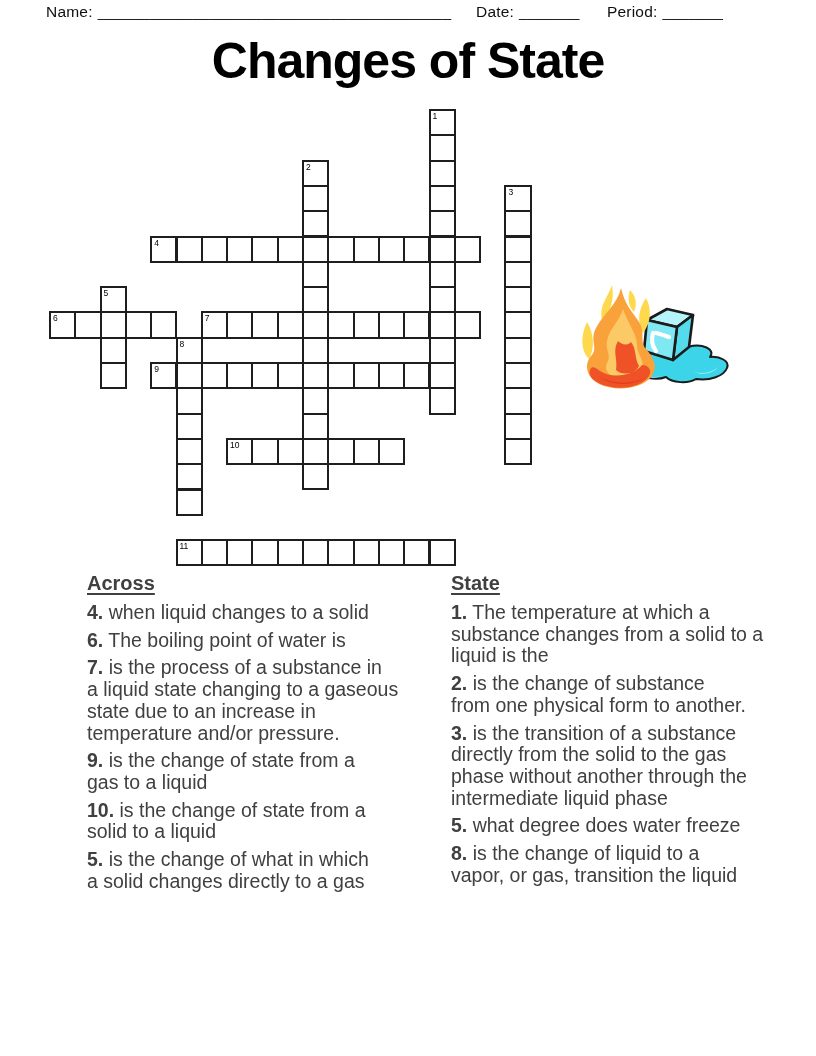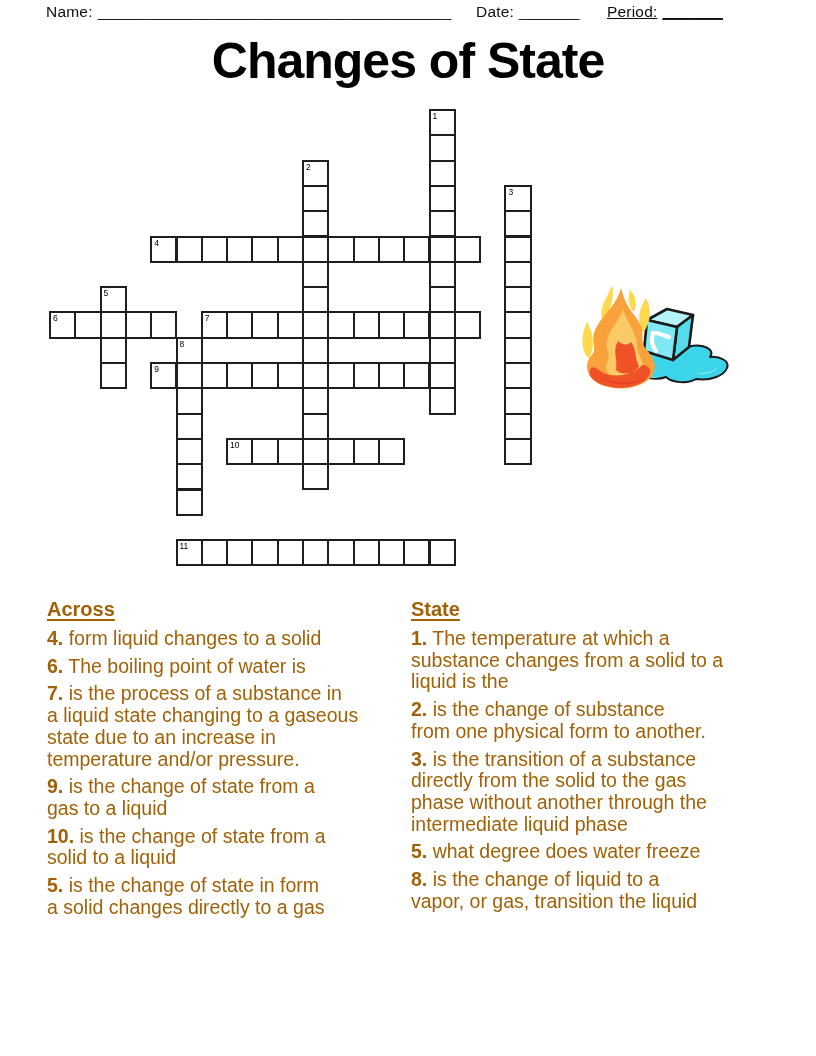--- a/index.html
+++ b/index.html
@@ -19,21 +19,21 @@
   
   .cell{
     position:absolute; box-sizing:border-box; background:#fff;
     border:2px solid #1e1e1e;
   }
   .cellnum{
     position:absolute; top:0px; left:2px; font-size:8.5px; line-height:10px;
     color:#000; font-weight:normal;
   }
   
-  .clue-col{position:absolute; top:598px; color:#a16207;}
+  .clue-col{position:absolute; top:572px; color:#404040;margin-left:40px;}
   .clue-heading{
     font-size:20px; font-weight:bold; text-decoration:underline;
     text-decoration-thickness:2px; text-underline-offset:3px;
     margin:0 0 7px 0; line-height:23px;
   }
   .clue{margin:0 0 6px 0; font-size:19.5px; line-height:21.7px;}
   .cnum{font-weight:bold;}
   .ctext{white-space:pre-line;}
   
   .illus{position:absolute; left:576px; top:283px; width:160px; height:112px;}
@@ -45,21 +45,21 @@
 <body>
 
 <div class="page">
 
   <div class="hdr-group" style="left:46px;">
     <span class="hdr-label">Name:</span><span class="hdr-line">_________________________________________</span>
   </div>
   <div class="hdr-group" style="left:476px;">
     <span class="hdr-label">Date:</span><span class="hdr-line">_______</span>
   </div>
-  <div class="hdr-group" style="left:607px;text-decoration:underline;">
+  <div class="hdr-group" style="left:607px;">
     <span class="hdr-label">Period:</span><span class="hdr-line">_______</span>
   </div>
 
   <div class="title">Changes of State</div>
 
   <div id="grid">
       <div class="cell" style="left: 428.5px; top: 109px; width: 27.3px; height: 27.3px;">
         <span class="cellnum">1</span>
       </div>
       <div class="cell" style="left: 428.5px; top: 134.3px; width: 27.3px; height: 27.3px;"></div>
@@ -196,31 +196,31 @@
       <path d="M45,4 C41,21 27,30 20,44 C13,57 23,64 15,72 C8,80 10,93 23,100 C40,108 65,105 75,93 C83,83 77,73 70,65 C63,57 70,49 63,38 C55,26 49,21 45,4 Z" fill="#F9A23B"></path>
       <path d="M47,25 C43,38 33,45 31,57 C29,66 36,71 31,79 C27,87 36,95 47,96 C58,97 67,92 67,83 C67,74 61,70 61,61 C61,50 51,38 47,25 Z" fill="#FBC966"></path>
       <path d="M15,84 C10,92 19,99 31,102 C50,107 67,101 73,92 C77,86 71,80 66,81 C59,90 38,96 24,87 C20,84 17,82 15,84 Z M42,57 C36,67 42,75 40,86 C46,92 59,90 63,82 C58,73 61,66 55,58 C51,62 46,61 42,57 Z" fill="#EF5226"></path>
       <path d="M22,92 C34,100 56,101 68,94 C58,102 34,102 22,92 Z" fill="#E0391C"></path>
     </g>
   </svg>
 
   <div class="clue-col" style="left:47px; width:362px;">
     <p class="clue-heading">Across</p>
     <div id="across-list">
-        <p class="clue"><b class="cnum">4.</b> <span class="ctext">form liquid changes to a solid</span></p>
+        <p class="clue"><b class="cnum">4.</b> <span class="ctext">when liquid changes to a solid</span></p>
         <p class="clue"><b class="cnum">6.</b> <span class="ctext">The boiling point of water is</span></p>
         <p class="clue"><b class="cnum">7.</b> <span class="ctext">is the process of a substance in
 a liquid state changing to a gaseous
 state due to an increase in
 temperature and/or pressure.</span></p>
         <p class="clue"><b class="cnum">9.</b> <span class="ctext">is the change of state from a
 gas to a liquid</span></p>
         <p class="clue"><b class="cnum">10.</b> <span class="ctext">is the change of state from a
 solid to a liquid</span></p>
-        <p class="clue"><b class="cnum">5.</b> <span class="ctext">is the change of state in form
+        <p class="clue"><b class="cnum">5.</b> <span class="ctext">is the change of what in which
 a solid changes directly to a gas</span></p>
       </div>
   </div>
   <div class="clue-col" style="left:411px; width:368px;">
     <p class="clue-heading">State</p>
     <div id="down-list">
         <p class="clue"><b class="cnum">1.</b> <span class="ctext">The temperature at which a
 substance changes from a solid to a
 liquid is the</span></p>
         <p class="clue"><b class="cnum">2.</b> <span class="ctext">is the change of substance

